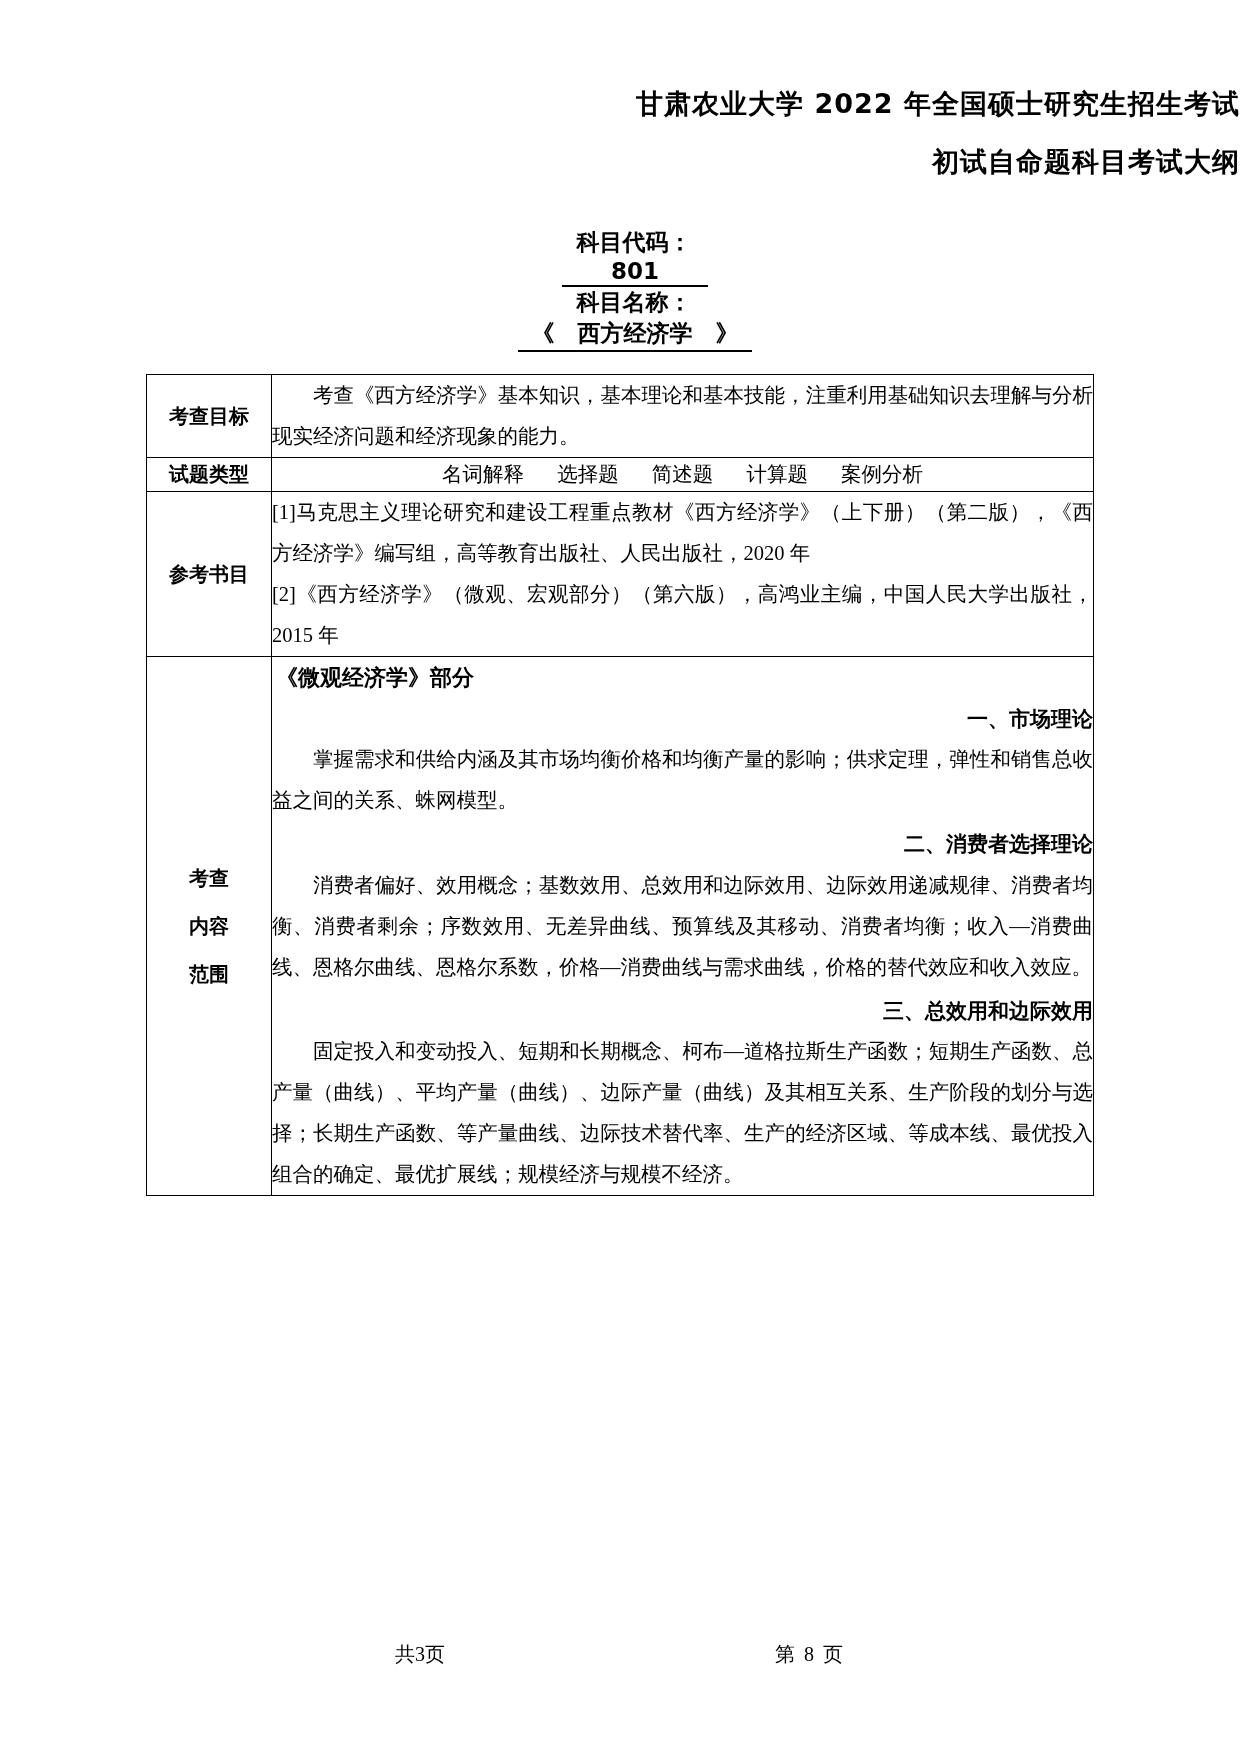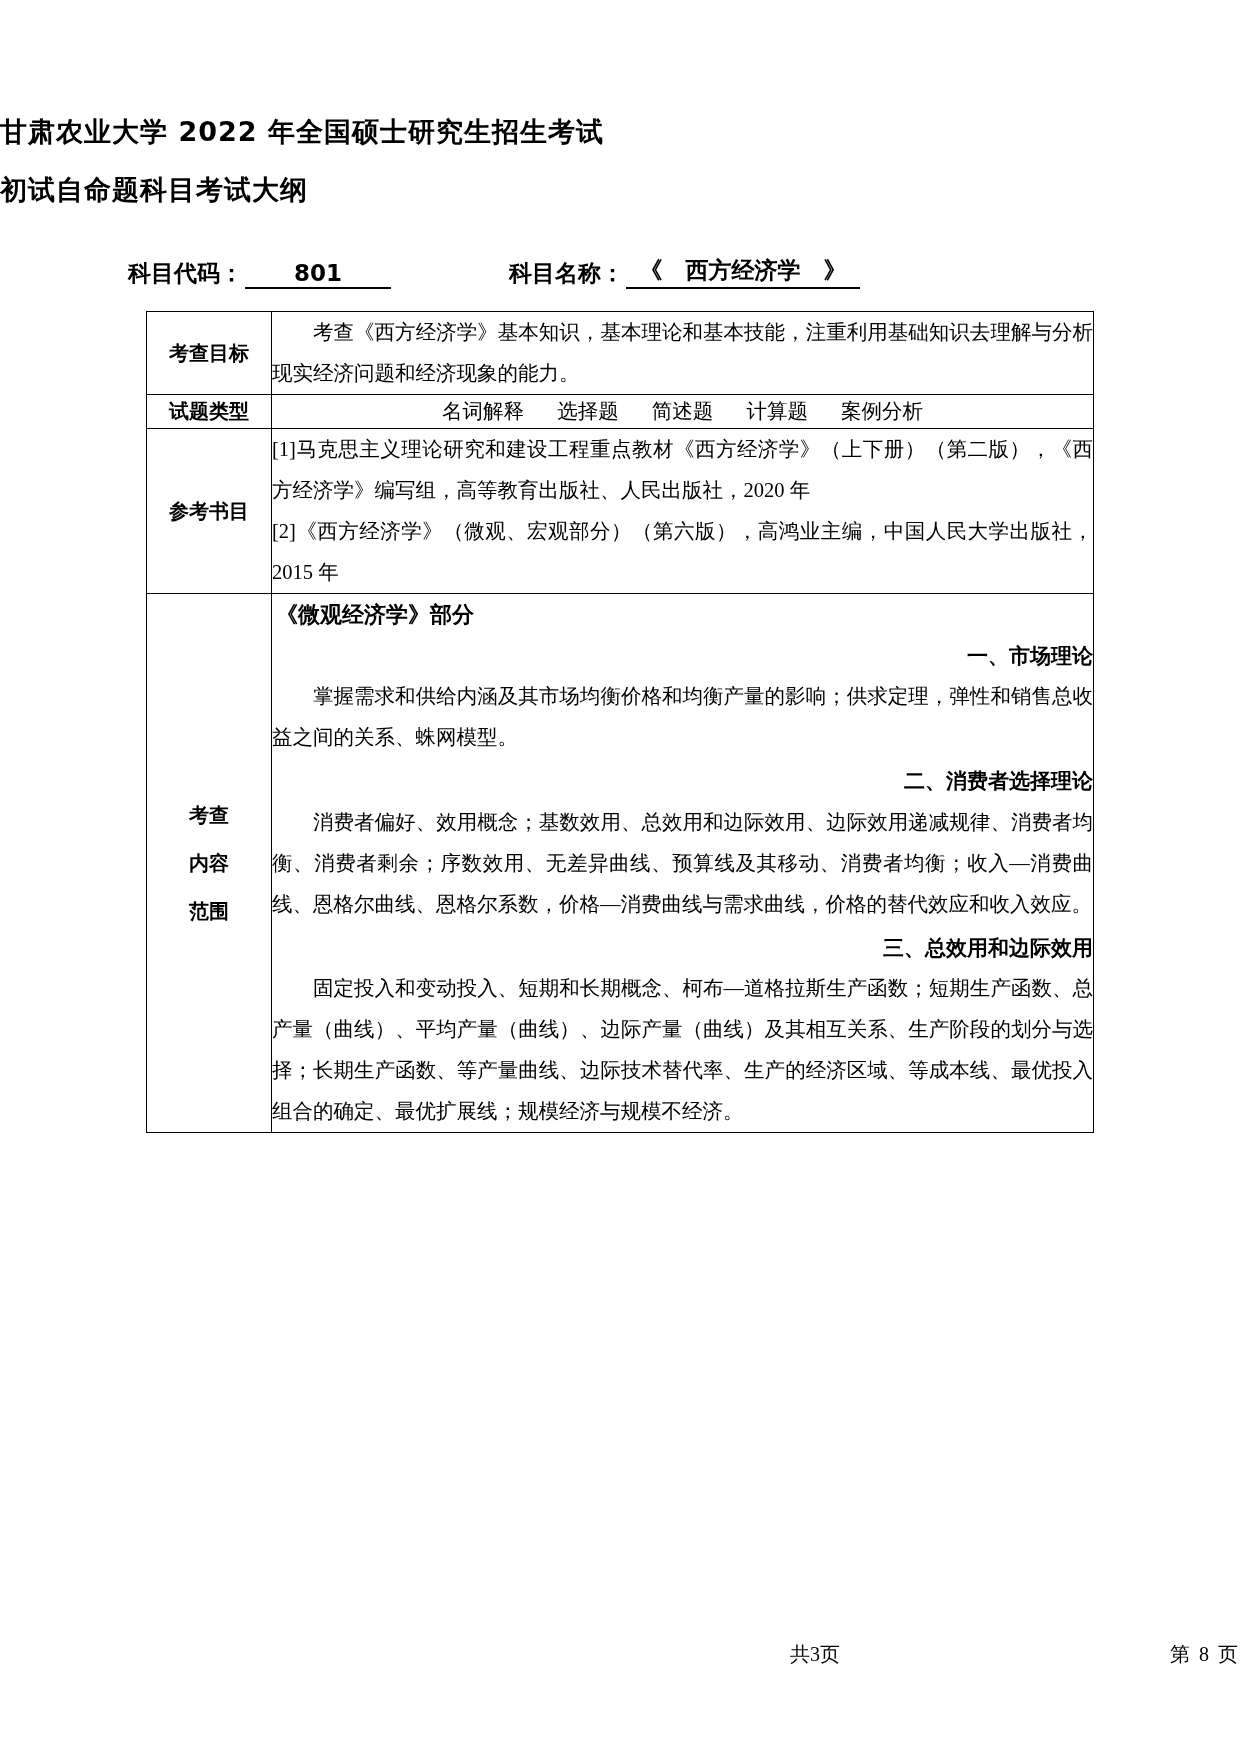--- a/index.html
+++ b/index.html
@@ -16,43 +16,44 @@
     overflow: hidden;
   }
   .page {
     width: 1240px;
     height: 1754px;
     box-sizing: border-box;
     padding: 0;
     position: relative;
   }
   .title-block {
-    text-align: left;
-    padding-top: 118px;
+    text-align: right;
+    padding-top: 90px;
   }
   .doc-title,
   .doc-subtitle {
     font-family: "DejaVu Sans", "Liberation Sans", sans-serif;
     font-weight: bold;
     font-size: 27px;
     letter-spacing: 1px;
     line-height: 1.0;
   }
   .doc-title { margin-bottom: 0; }
   .doc-subtitle { margin-top: 31px; }
 
   .code-row {
     margin-top: 52px;
     padding-left: 128px;
     padding-right: 100px;
     display: flex;
-    align-items: flex-end;
+    align-items: center;
     font-family: "DejaVu Sans", "Liberation Sans", sans-serif;
     font-weight: bold;
     font-size: 23px;
+    flex-direction: column;
   }
   .code-label { white-space: nowrap; }
   .code-value {
     display: inline-block;
     min-width: 138px;
     border-bottom: 2.5px solid #000;
     text-align: center;
     margin-left: 2px;
     padding: 0 4px 1px 4px;
   }
@@ -137,21 +138,21 @@
     text-indent: 2em;
     text-align: justify;
     line-height: 2.0;
   }
   .footer {
     position: absolute;
     left: 0;
     right: 0;
     bottom: 86px;
     display: flex;
-    justify-content: flex-end;
+    justify-content: center;
     font-size: 20px;
     margin-top: 34px;
   }
   .footer-left { margin-right: 330px; }
   .footer-right { letter-spacing: 2px; }
 </style>
 </head>
 <body>
 
 <div class="page">

